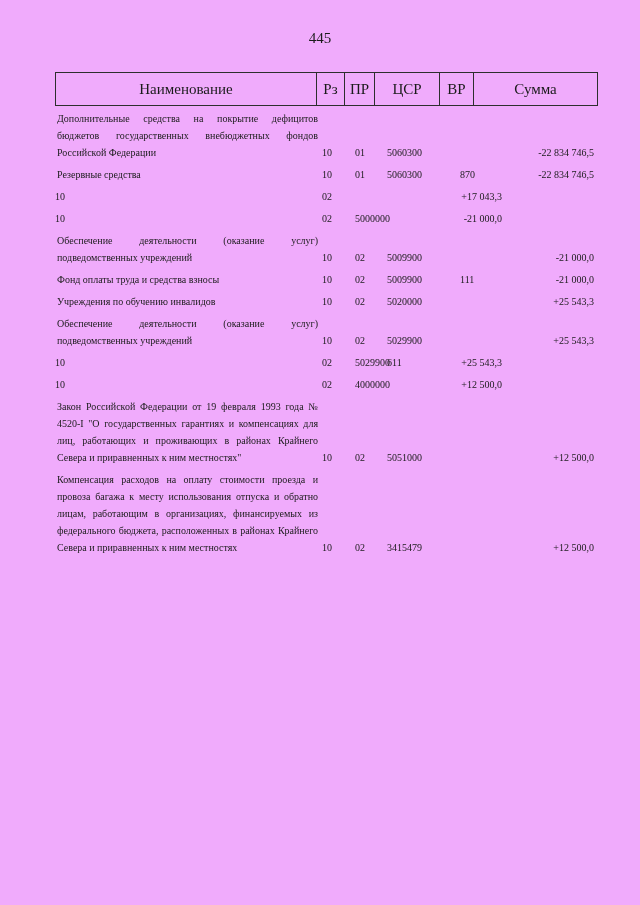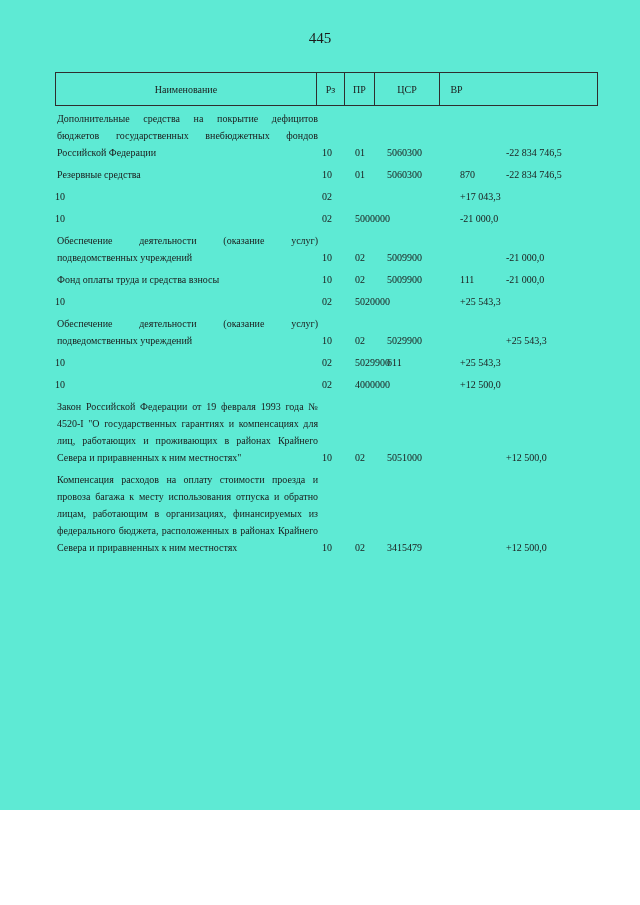--- a/index.html
+++ b/index.html
@@ -1,38 +1,38 @@
 <!DOCTYPE html>
 <html><head>
 <meta charset="utf-8">
 <style>
   html, body { margin:0; padding:0; background:#ffffff; }
   .page {
     position:relative;
-    width:640px; height:810px;
-    background:#5eead4;
+    width:640px; height:905px;
+    background:#f0abfc;
     color:#1b1b1b;
     font-family:"Liberation Serif", "DejaVu Serif", serif;
     overflow:hidden;
   }
   .page-number {
     position:absolute; top:30px; left:0; width:100%;
     text-align:center; font-size:15px;
   }
   .table-wrap { position:absolute; left:55px; top:72px; width:543px; }
   .thead {
     display:grid;
     grid-template-columns:260px 28px 30px 65px 34px 1fr;
     border:1.6px solid #2e2e2e;
     box-sizing:border-box;
     height:34px;
   }
   .th {
     display:flex; align-items:center; justify-content:center;
-    font-size:10px;
+    font-size:15px;
     border-left:1.4px solid #2e2e2e;
     overflow:hidden;
   }
   .th:first-child { border-left:none; }
   .tbody { margin-top:4px; }
   .row {
     display:grid;
     grid-template-columns:267px 33px 32px 73px 46px 1fr;
     align-items:end;
     margin-bottom:5px;
@@ -41,35 +41,36 @@
   }
   .cell { box-sizing:border-box; }
   .c-name {
     text-align:justify;
     text-align-last:left;
     -moz-text-align-last:left;
     padding:0 4px 0 2px;
     hyphens:none;
   }
   .c-rz, .c-pr, .c-tsr, .c-vr { white-space:nowrap; }
-  .c-sum { white-space:nowrap; padding-right:4px; }
+  .c-sum { text-align:right; white-space:nowrap; padding-right:4px; }
 </style>
 </head>
 <body>
 
 <div class="page">
   <div class="page-number">445</div>
 
   <div class="table-wrap">
     <div class="thead">
       <div class="th">Наименование</div>
       <div class="th">Рз</div>
       <div class="th">ПР</div>
       <div class="th">ЦСР</div>
       <div class="th">ВР</div>
+      <div class="th">Сумма</div>
     </div>
     <div class="tbody">
   <div class="row">
     <div class="cell c-name">Дополнительные средства на покрытие дефицитов бюджетов государственных внебюджетных фондов Российской Федерации</div>
     <div class="cell c-rz">10</div>
     <div class="cell c-pr">01</div>
     <div class="cell c-tsr">5060300</div>
     <div class="cell c-vr"></div>
     <div class="cell c-sum">-22 834 746,5</div>
   </div>
@@ -111,20 +112,21 @@
   <div class="row">
     <div class="cell c-name">Фонд оплаты труда и средства взносы</div>
     <div class="cell c-rz">10</div>
     <div class="cell c-pr">02</div>
     <div class="cell c-tsr">5009900</div>
     <div class="cell c-vr">111</div>
     <div class="cell c-sum">-21 000,0</div>
   </div>
 
   <div class="row">
+    <div class="cell c-name">Учреждения по обучению инвалидов</div>
     <div class="cell c-rz">10</div>
     <div class="cell c-pr">02</div>
     <div class="cell c-tsr">5020000</div>
     <div class="cell c-vr"></div>
     <div class="cell c-sum">+25 543,3</div>
   </div>
 
   <div class="row">
     <div class="cell c-name">Обеспечение деятельности (оказание услуг) подведомственных учреждений</div>
     <div class="cell c-rz">10</div>

